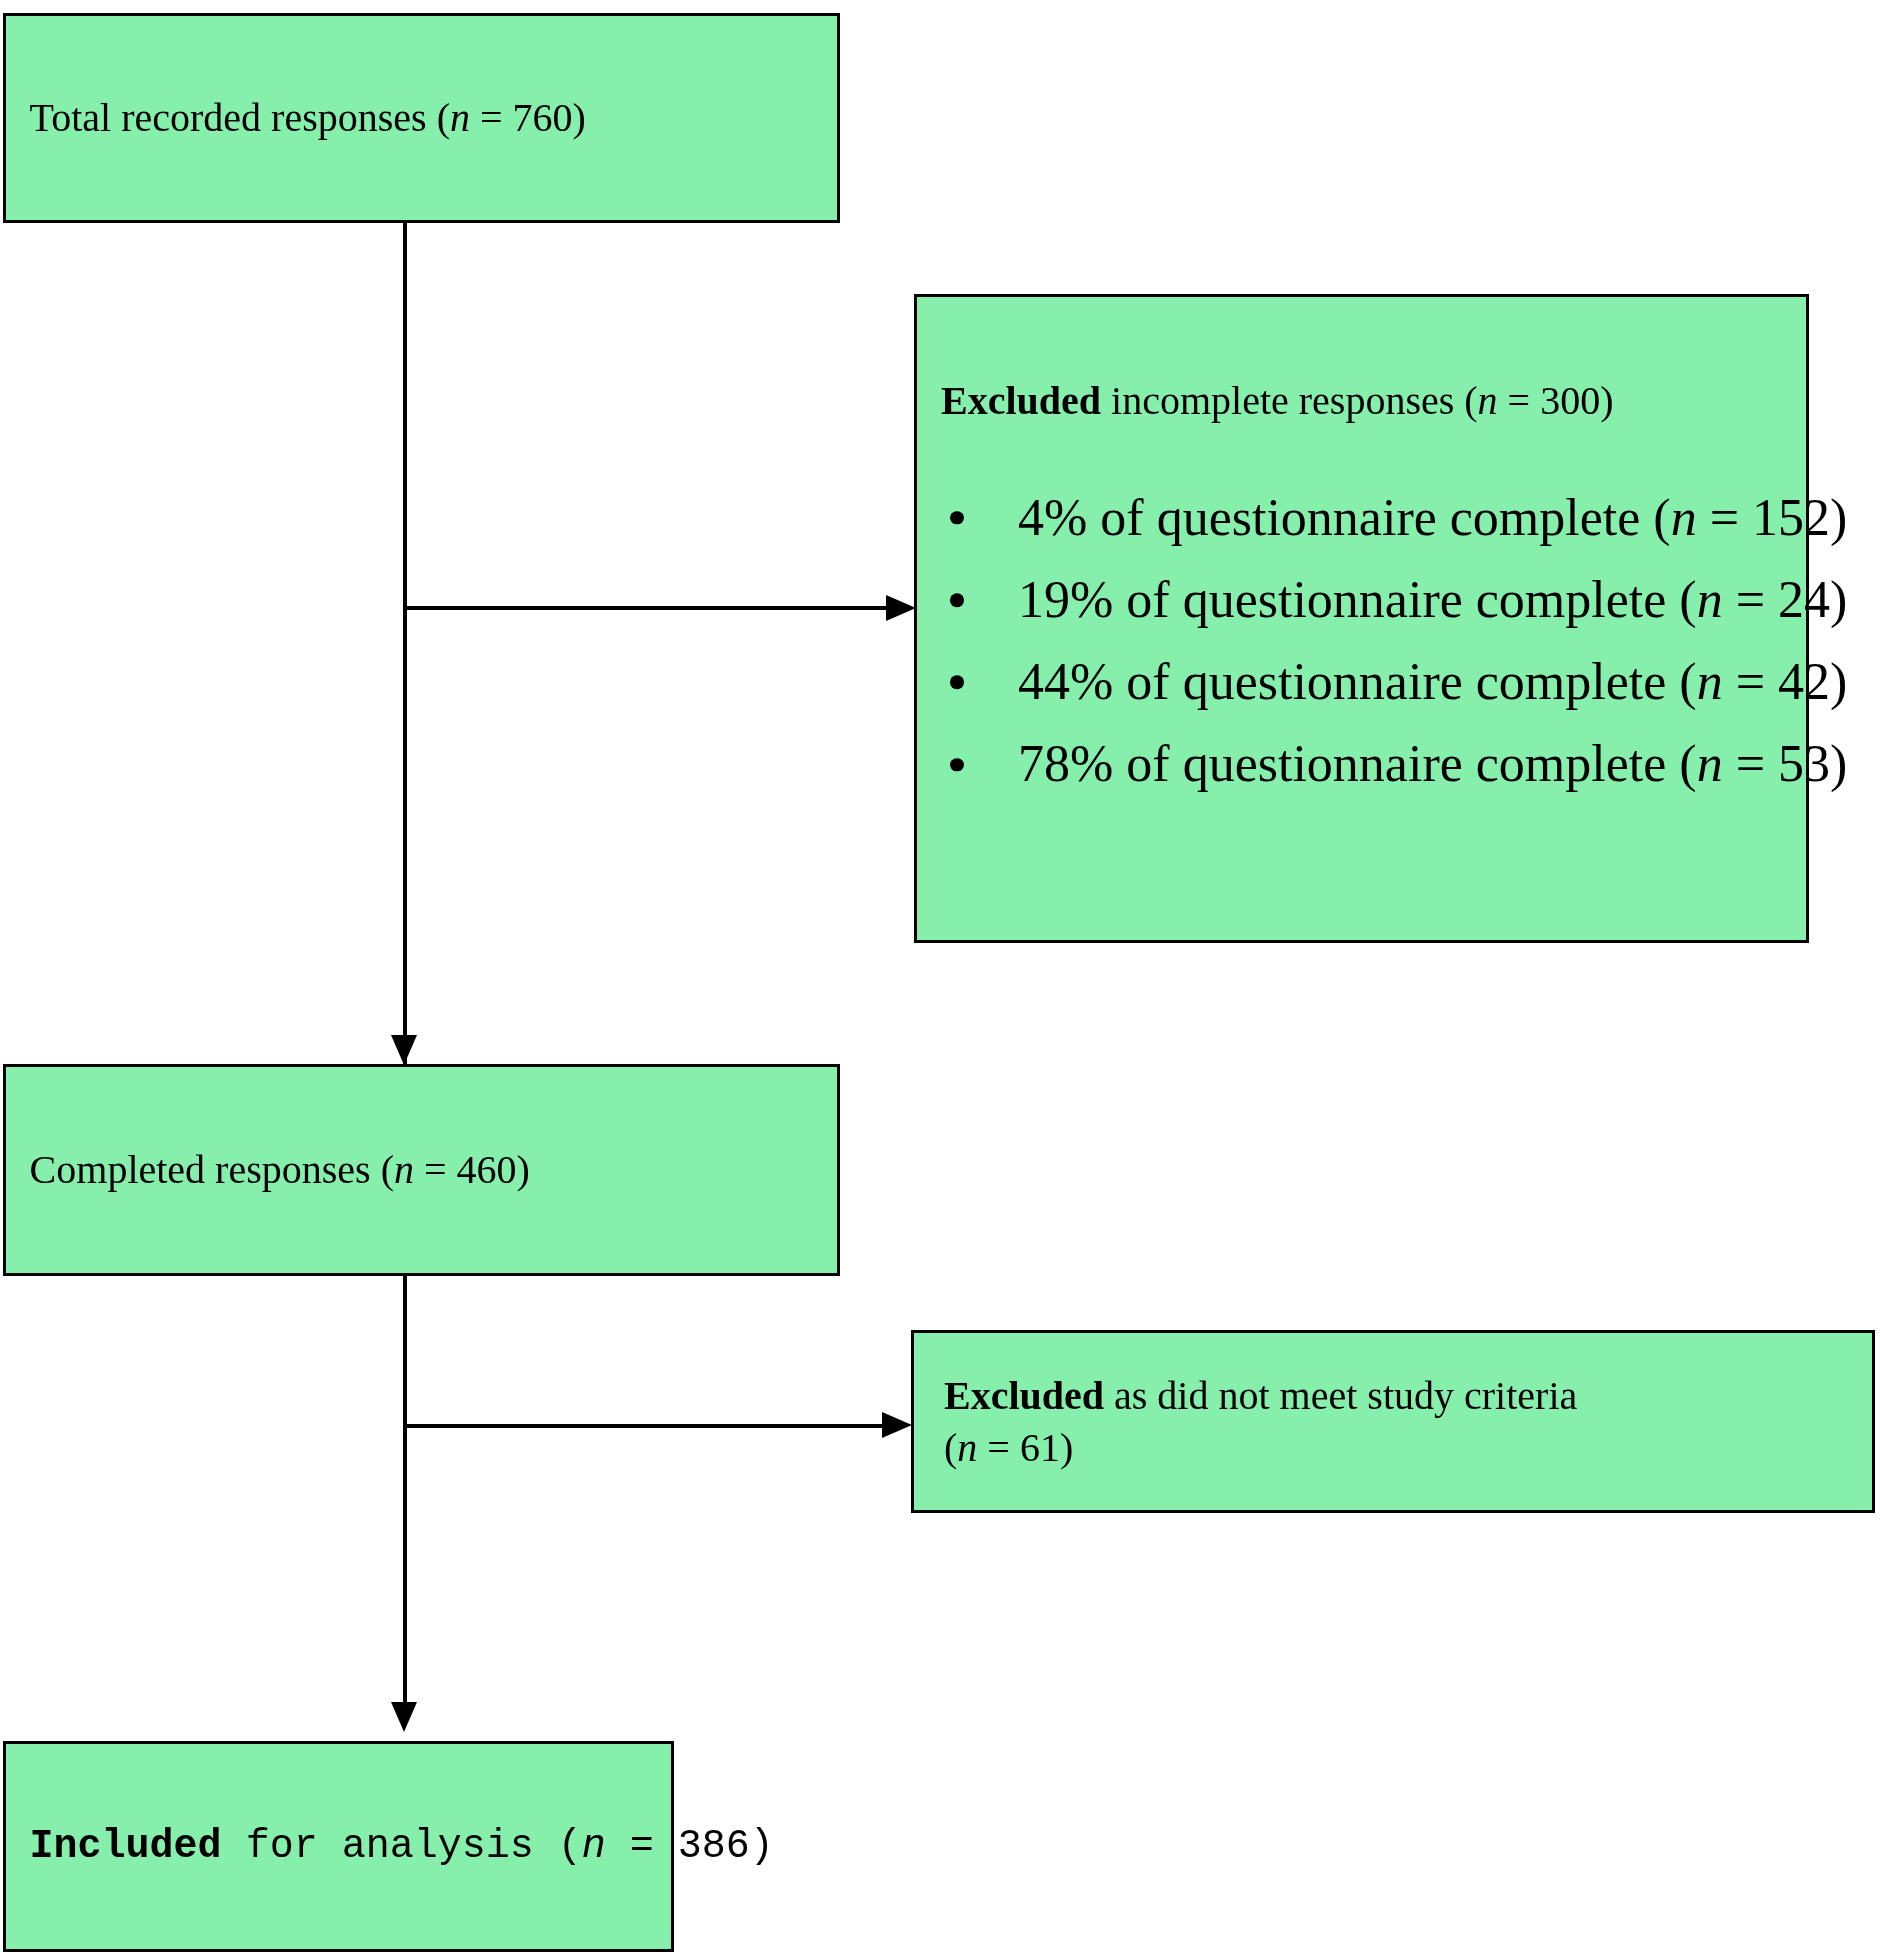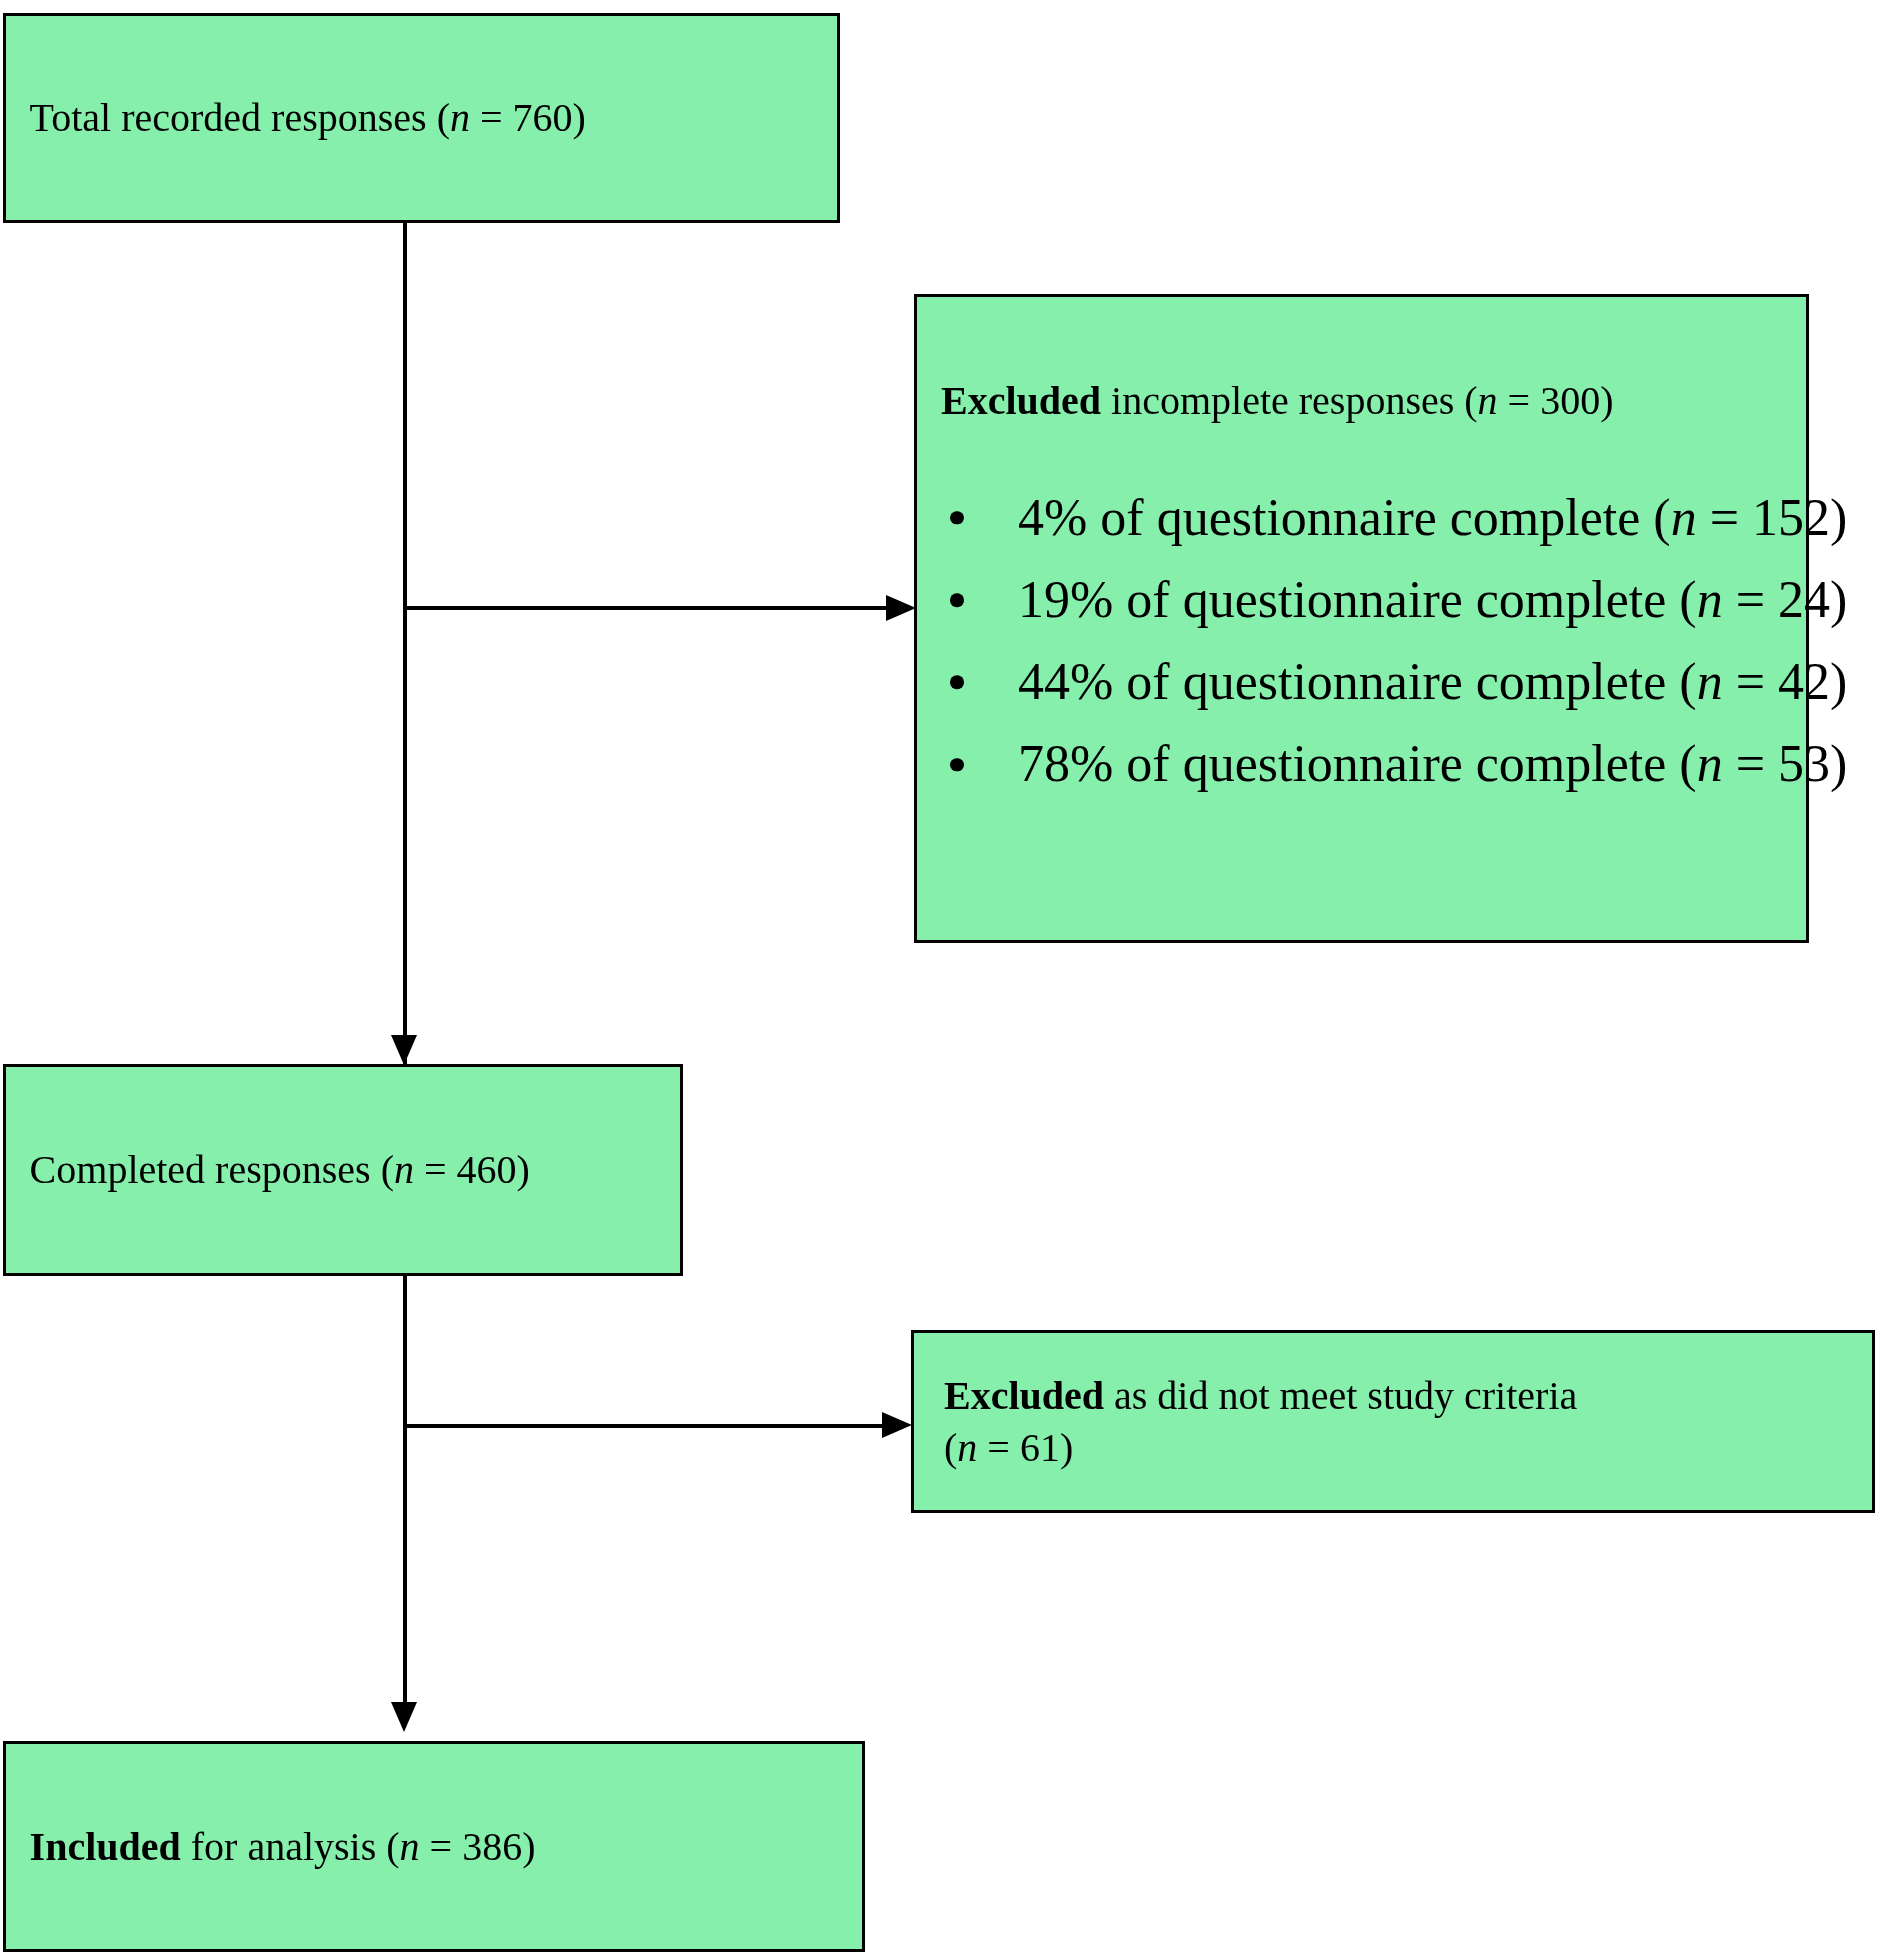--- a/index.html
+++ b/index.html
@@ -125,39 +125,39 @@
         <span class="dot"></span>
         <span>44%</span><span> of questionnaire complete (</span><span class="ital">n</span><span> = </span><span>42</span><span>)</span>
       </li>
       <li class="bullet-item">
         <span class="dot"></span>
         <span>78%</span><span> of questionnaire complete (</span><span class="ital">n</span><span> = </span><span>53</span><span>)</span>
       </li>
     </ul>
   </div>
 
-  <div class="flow-box" style="left:2.6px; top:1064px; width:680px; height:212px;">
+  <div class="flow-box" style="left:2.6px; top:1064px; width:837px; height:212px;">
     <div class="box-text">
       <span>Completed responses (</span><span class="ital">n</span><span> = </span><span>460</span><span>)</span>
     </div>
   </div>
 
   <div class="vline" style="left:403px; top:1276px; height:435px;"></div>
   <div class="arrow-down" style="left:391px; top:1702px;"></div>
 
   <div class="hline" style="left:403px; top:1424px; width:482px;"></div>
   <div class="arrow-right" style="left:882px; top:1412px;"></div>
 
   <div class="flow-box" style="left:911px; top:1330px; width:964px; height:183px;">
     <div class="box-text wrap">
       <span class="bold">Excluded</span><span> as did not meet study criteria</span><br>
       <span>(</span><span class="ital">n</span><span> = </span><span>61</span><span>)</span>
     </div>
   </div>
 
-  <div class="flow-box" style="left:2.6px; top:1741px; width:862px; height:211px;">
+  <div class="flow-box" style="left:2.6px; top:1741px; width:671px; height:211px;font-family:Liberation Mono, monospace;">
     <div class="box-text">
       <span class="bold">Included</span><span> for analysis (</span><span class="ital">n</span><span> = </span><span>386</span><span>)</span>
     </div>
   </div>
 
 </div>
 
 
 </body></html>

